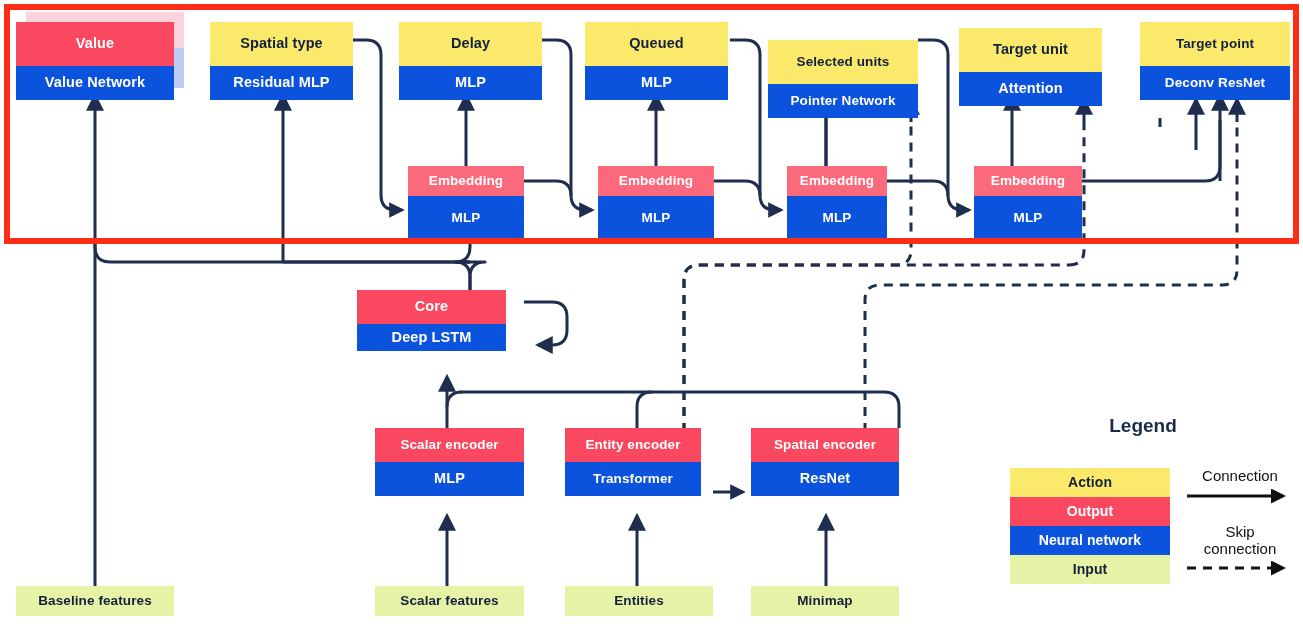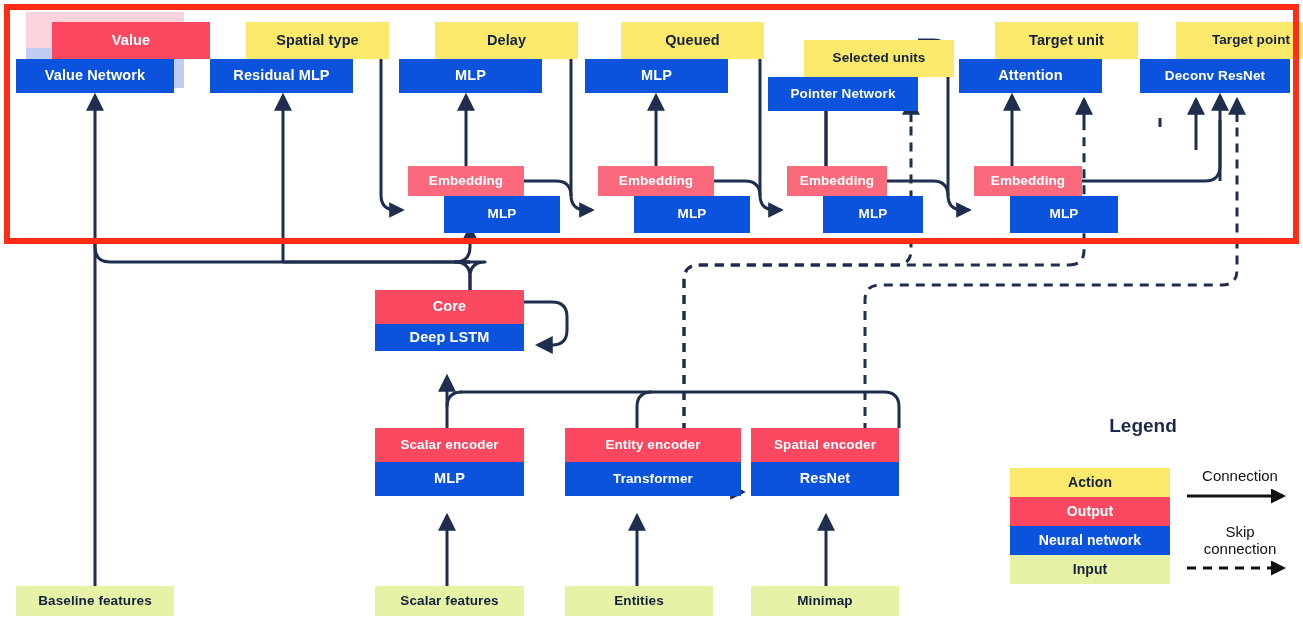--- a/index.html
+++ b/index.html
@@ -22,21 +22,21 @@
     text-align:center;line-height:1.05;
     font-size:14.5px;font-weight:600;letter-spacing:.1px;
     white-space:nowrap;
   }
   .seg.action{background:#FAE96B;color:#14213d;}
   .seg.output{background:#F9485F;color:#ffffff;}
   .seg.output-soft{background:#FB6A7C;color:#ffffff;}
   .seg.nn{background:#0B53DC;color:#ffffff;}
   .seg.input{background:#E6F3A6;color:#14213d;}
 
-  .h32{height:37px;margin-left:36px;}
+  .h32{height:44px;}
   .h36{height:27px;}
   .h30{height:30px;}
   .h34{height:34px;}
 
   
   .sm{font-size:13.5px;}
 
   
   #redbox{
     position:absolute;left:4px;top:4px;width:1295px;height:240px;
@@ -175,21 +175,21 @@
   <div class="node" style="left:585px;top:22px;width:143px;">
     <div class="seg action h32">Queued</div>
     <div class="seg nn h34">MLP</div>
   </div>
 
   <div class="node" style="left:768px;top:40px;width:150px;">
     <div class="seg action h32 sm">Selected units</div>
     <div class="seg nn h34 sm">Pointer Network</div>
   </div>
 
-  <div class="node" style="left:959px;top:22px;width:143px;">
+  <div class="node" style="left:959px;top:28px;width:143px;">
     <div class="seg action h32">Target unit</div>
     <div class="seg nn h34">Attention</div>
   </div>
 
   <div class="node" style="left:1140px;top:22px;width:150px;">
     <div class="seg action h32 sm">Target point</div>
     <div class="seg nn h34 sm">Deconv ResNet</div>
   </div>
 
   <div class="node" style="left:408px;top:166px;width:116px;">
@@ -205,31 +205,31 @@
   <div class="node" style="left:787px;top:166px;width:100px;">
     <div class="seg output-soft h30 sm">Embedding</div>
     <div class="seg nn h32 sm">MLP</div>
   </div>
 
   <div class="node" style="left:974px;top:166px;width:108px;">
     <div class="seg output-soft h30 sm">Embedding</div>
     <div class="seg nn h32 sm">MLP</div>
   </div>
 
-  <div class="node" style="left:375px;top:290px;width:149px;">
+  <div class="node" style="left:357px;top:290px;width:149px;">
     <div class="seg output h34">Core</div>
     <div class="seg nn h36">Deep LSTM</div>
   </div>
 
   <div class="node" style="left:375px;top:428px;width:149px;">
     <div class="seg output h34 sm">Scalar encoder</div>
     <div class="seg nn h34">MLP</div>
   </div>
 
-  <div class="node" style="left:565px;top:428px;width:176px;">
+  <div class="node" style="left:565px;top:428px;width:136px;">
     <div class="seg output h34 sm">Entity encoder</div>
     <div class="seg nn h34 sm">Transformer</div>
   </div>
 
   <div class="node" style="left:751px;top:428px;width:148px;">
     <div class="seg output h34 sm">Spatial encoder</div>
     <div class="seg nn h34">ResNet</div>
   </div>
 
   <div class="node" style="left:16px;top:586px;width:158px;">

